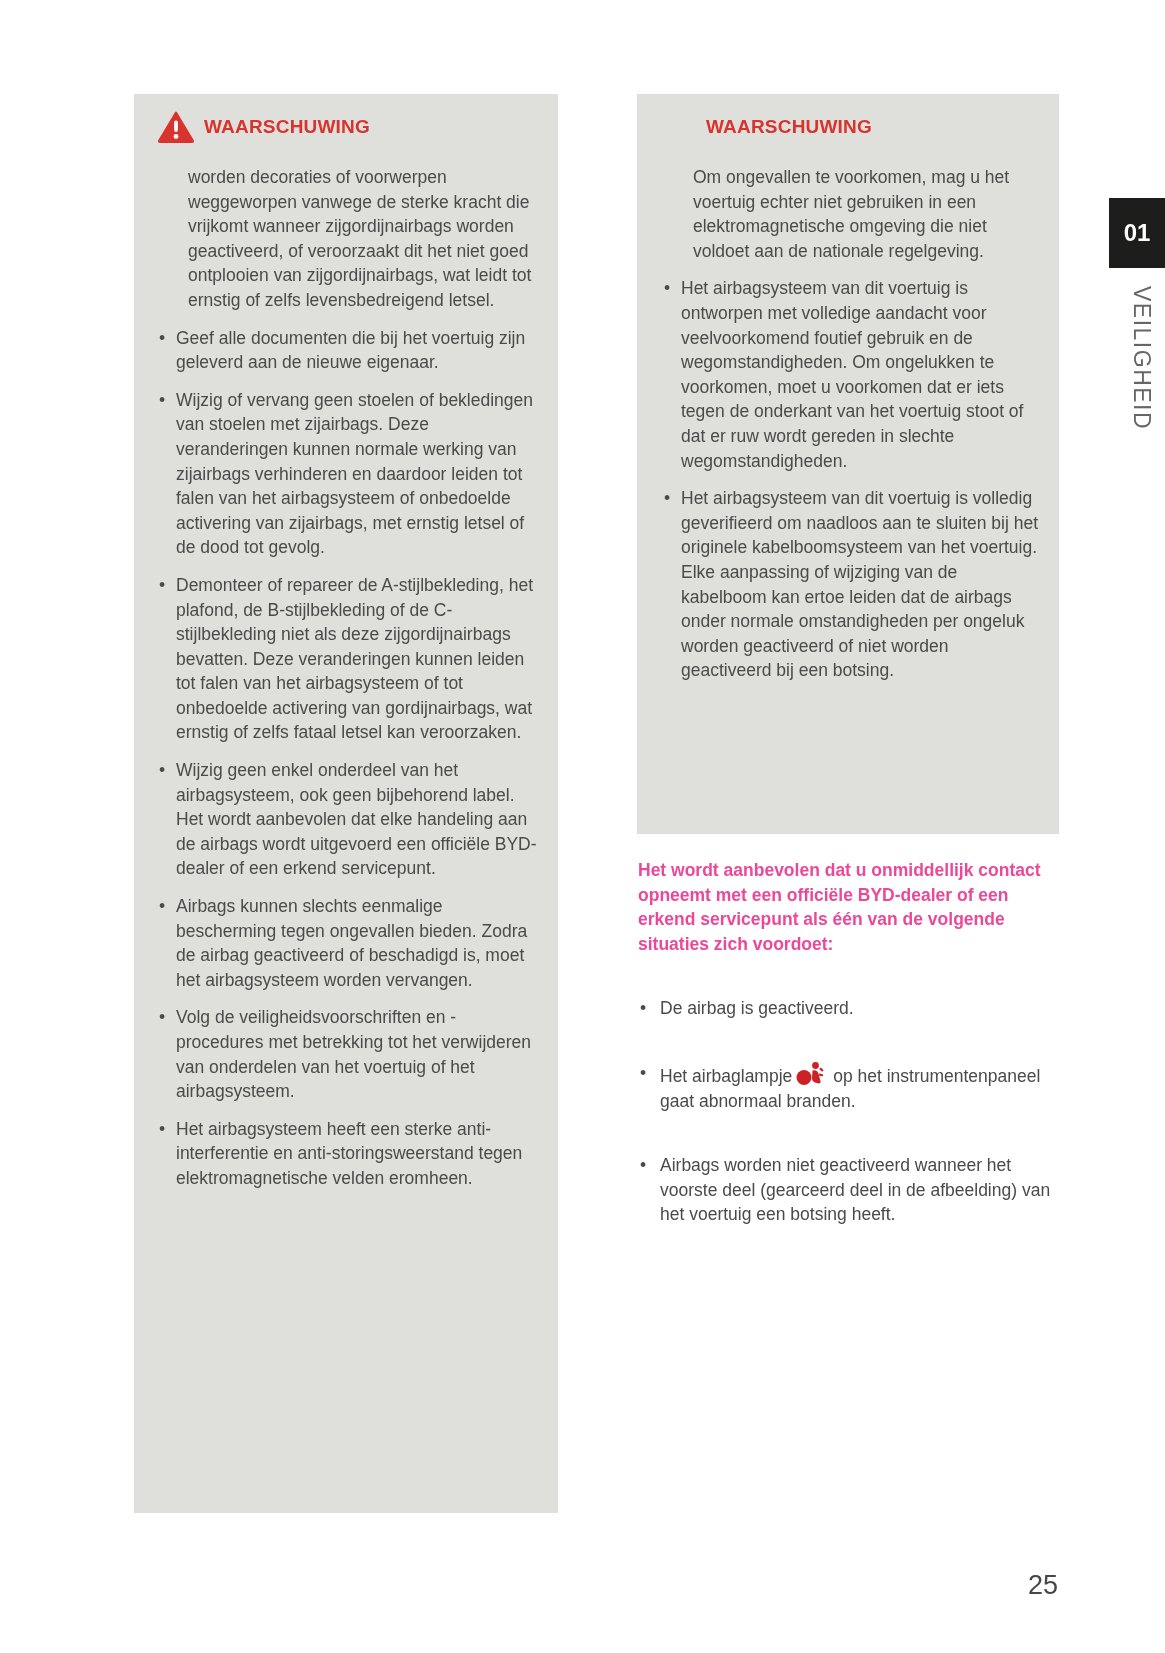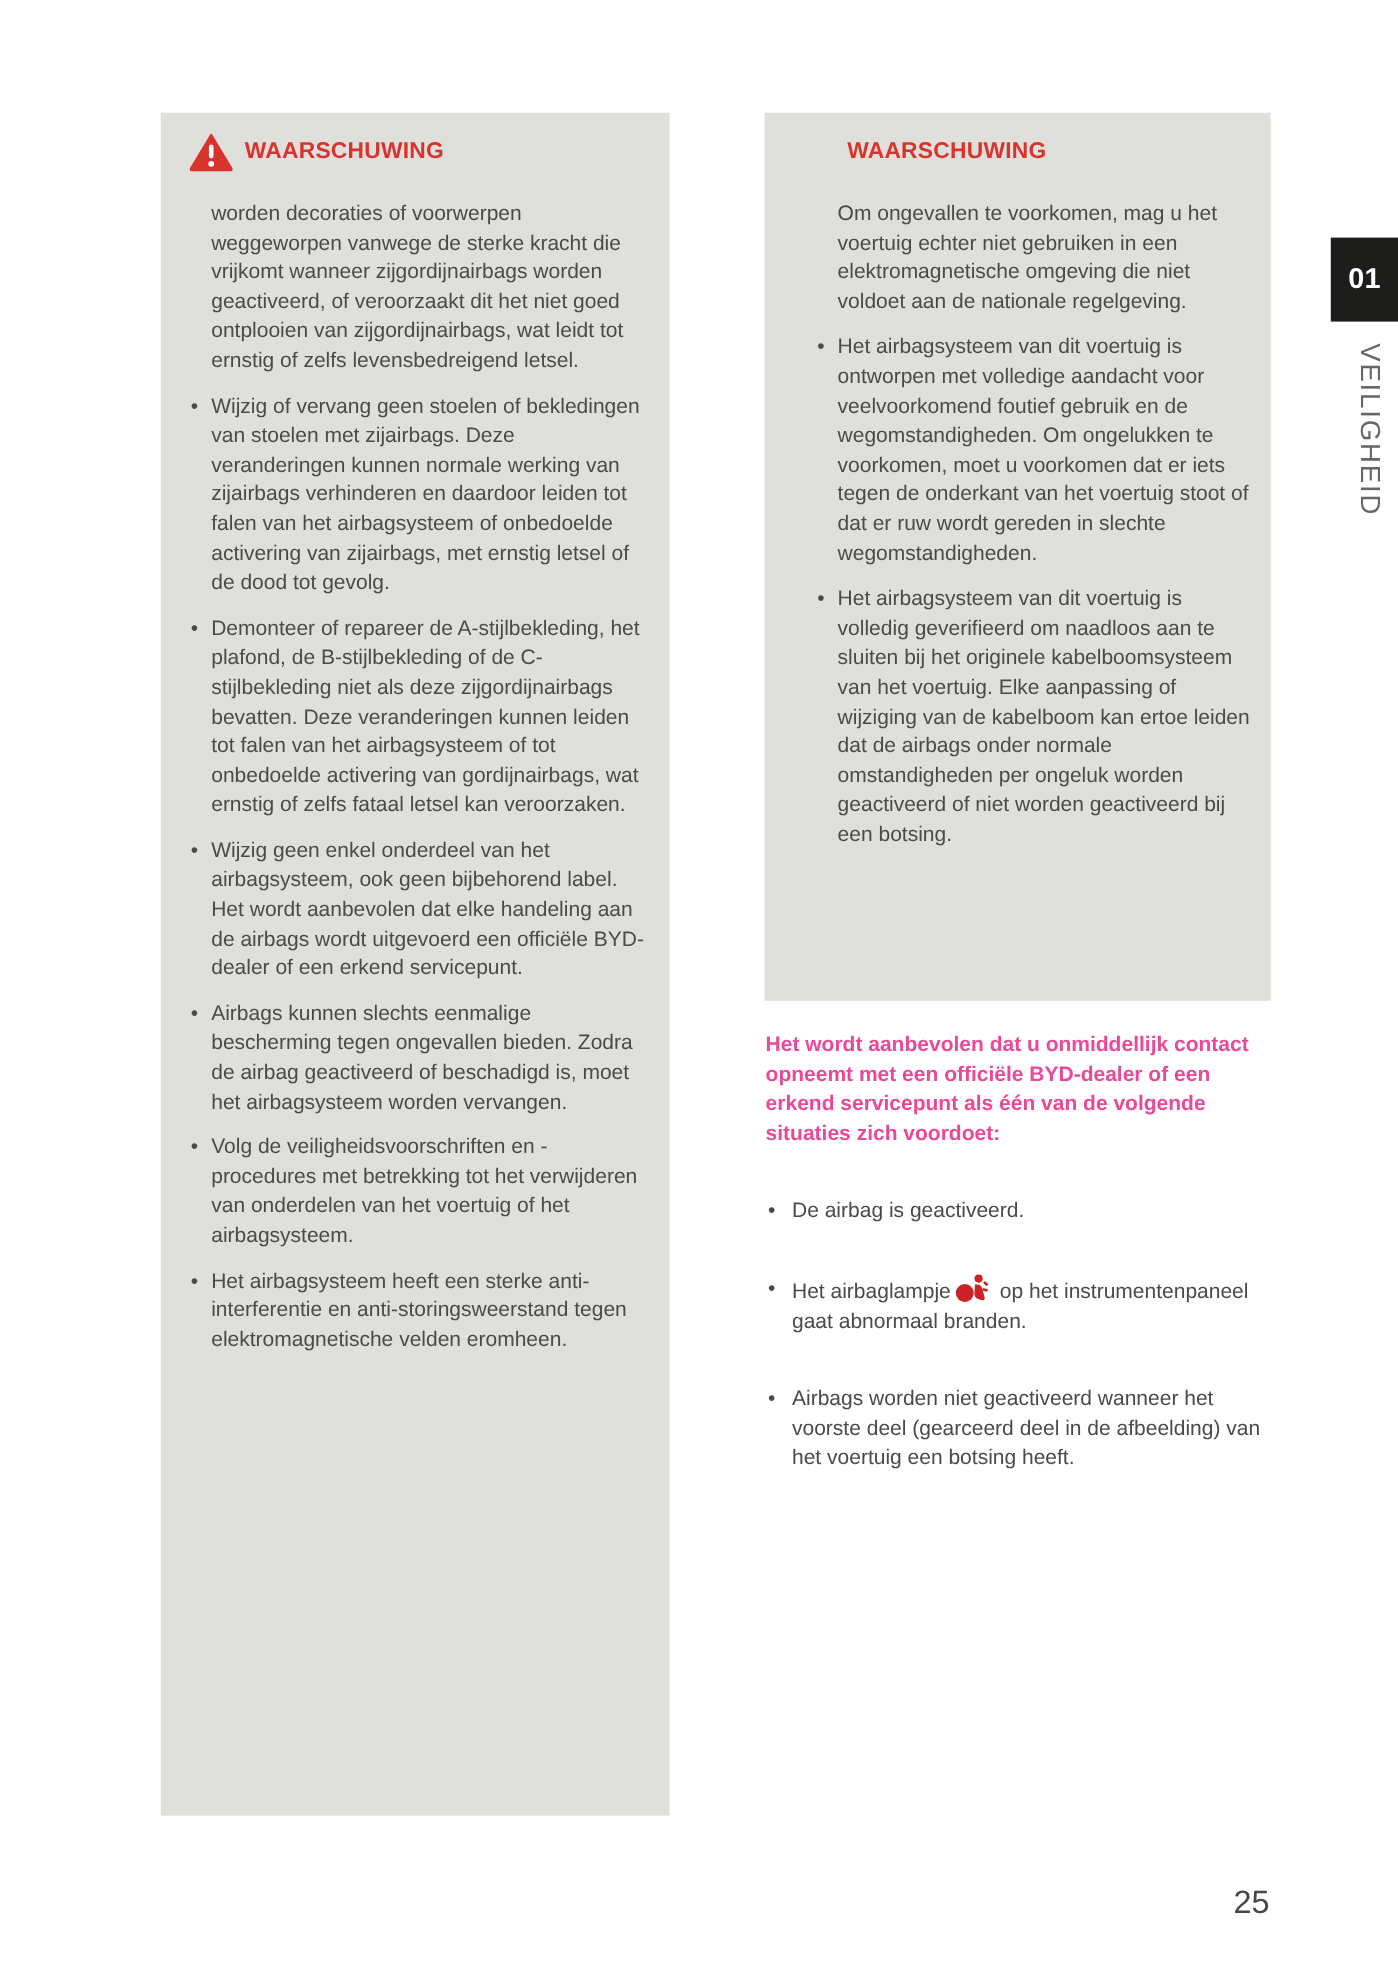--- a/index.html
+++ b/index.html
@@ -24,22 +24,22 @@
     display:flex;align-items:center;gap:10px;
     padding-left:11px;height:40px;margin-left:13px;
   }
   .whead.indent{ padding-left:56px; }
   .wtitle{
     color:#d8332c;font-weight:bold;font-size:19px;letter-spacing:.2px;
   }
   .warn-tri{ width:36px;height:32px;flex:0 0 auto; }
 
   .wbody{ padding:8px 16px 0 42px; font-size:17.5px; line-height:24.6px; }
-  .wbox-right .wbody{ padding-left:61px; }
-  .wintro{ margin:10px 0 13px 0; }
+  .wbox-right .wbody{ padding-left:44px; }
+  .wintro{ margin:10px 0 13px 12px; }
 
   ul.blist{ list-style:none; margin:0; padding:0; }
   ul.blist li{ position:relative; margin-bottom:13px; }
   ul.blist li::before{
     content:"\2022";
     position:absolute; left:-17px; top:0;
     color:#4a4a4a;
   }
 
   .right-flow{
@@ -81,20 +81,21 @@
     <svg class="warn-tri" viewBox="0 0 36 32">
       <path d="M18 1.5 L34.8 29.5 Q35.5 31 33.8 31 L2.2 31 Q0.5 31 1.2 29.5 Z" fill="#d8332c" stroke="#d8332c" stroke-width="2" stroke-linejoin="round"></path>
       <rect x="16.1" y="9.5" width="3.8" height="11.5" rx="1.9" fill="#ffffff"></rect>
       <circle cx="18" cy="25.5" r="2.4" fill="#ffffff"></circle>
     </svg>
     <span class="wtitle">WAARSCHUWING</span>
   </div>
   <div class="wbody">
     <p class="wintro">worden decoraties of voorwerpen weggeworpen vanwege de sterke kracht die vrijkomt wanneer zijgordijnairbags worden geactiveerd, of veroorzaakt dit het niet goed ontplooien van zijgordijnairbags, wat leidt tot ernstig of zelfs levensbedreigend letsel.</p>
     <ul class="blist">
+      <li>Geef alle documenten die bij het voertuig zijn geleverd aan de nieuwe eigenaar.</li>
       <li>Wijzig of vervang geen stoelen of bekledingen van stoelen met zijairbags. Deze veranderingen kunnen normale werking van zijairbags verhinderen en daardoor leiden tot falen van het airbagsysteem of onbedoelde activering van zijairbags, met ernstig letsel of de dood tot gevolg.</li>
       <li>Demonteer of repareer de A-stijlbekleding, het plafond, de B-stijlbekleding of de C-stijlbekleding niet als deze zijgordijnairbags bevatten. Deze veranderingen kunnen leiden tot falen van het airbagsysteem of tot onbedoelde activering van gordijnairbags, wat ernstig of zelfs fataal letsel kan veroorzaken.</li>
       <li>Wijzig geen enkel onderdeel van het airbagsysteem, ook geen bijbehorend label. Het wordt aanbevolen dat elke handeling aan de airbags wordt uitgevoerd een officiële BYD-dealer of een erkend servicepunt.</li>
       <li>Airbags kunnen slechts eenmalige bescherming tegen ongevallen bieden. Zodra de airbag geactiveerd of beschadigd is, moet het airbagsysteem worden vervangen.</li>
       <li>Volg de veiligheidsvoorschriften en -procedures met betrekking tot het verwijderen van onderdelen van het voertuig of het airbagsysteem.</li>
       <li>Het airbagsysteem heeft een sterke anti-interferentie en anti-storingsweerstand tegen elektromagnetische velden eromheen.</li>
     </ul>
   </div>
 </div>
 

